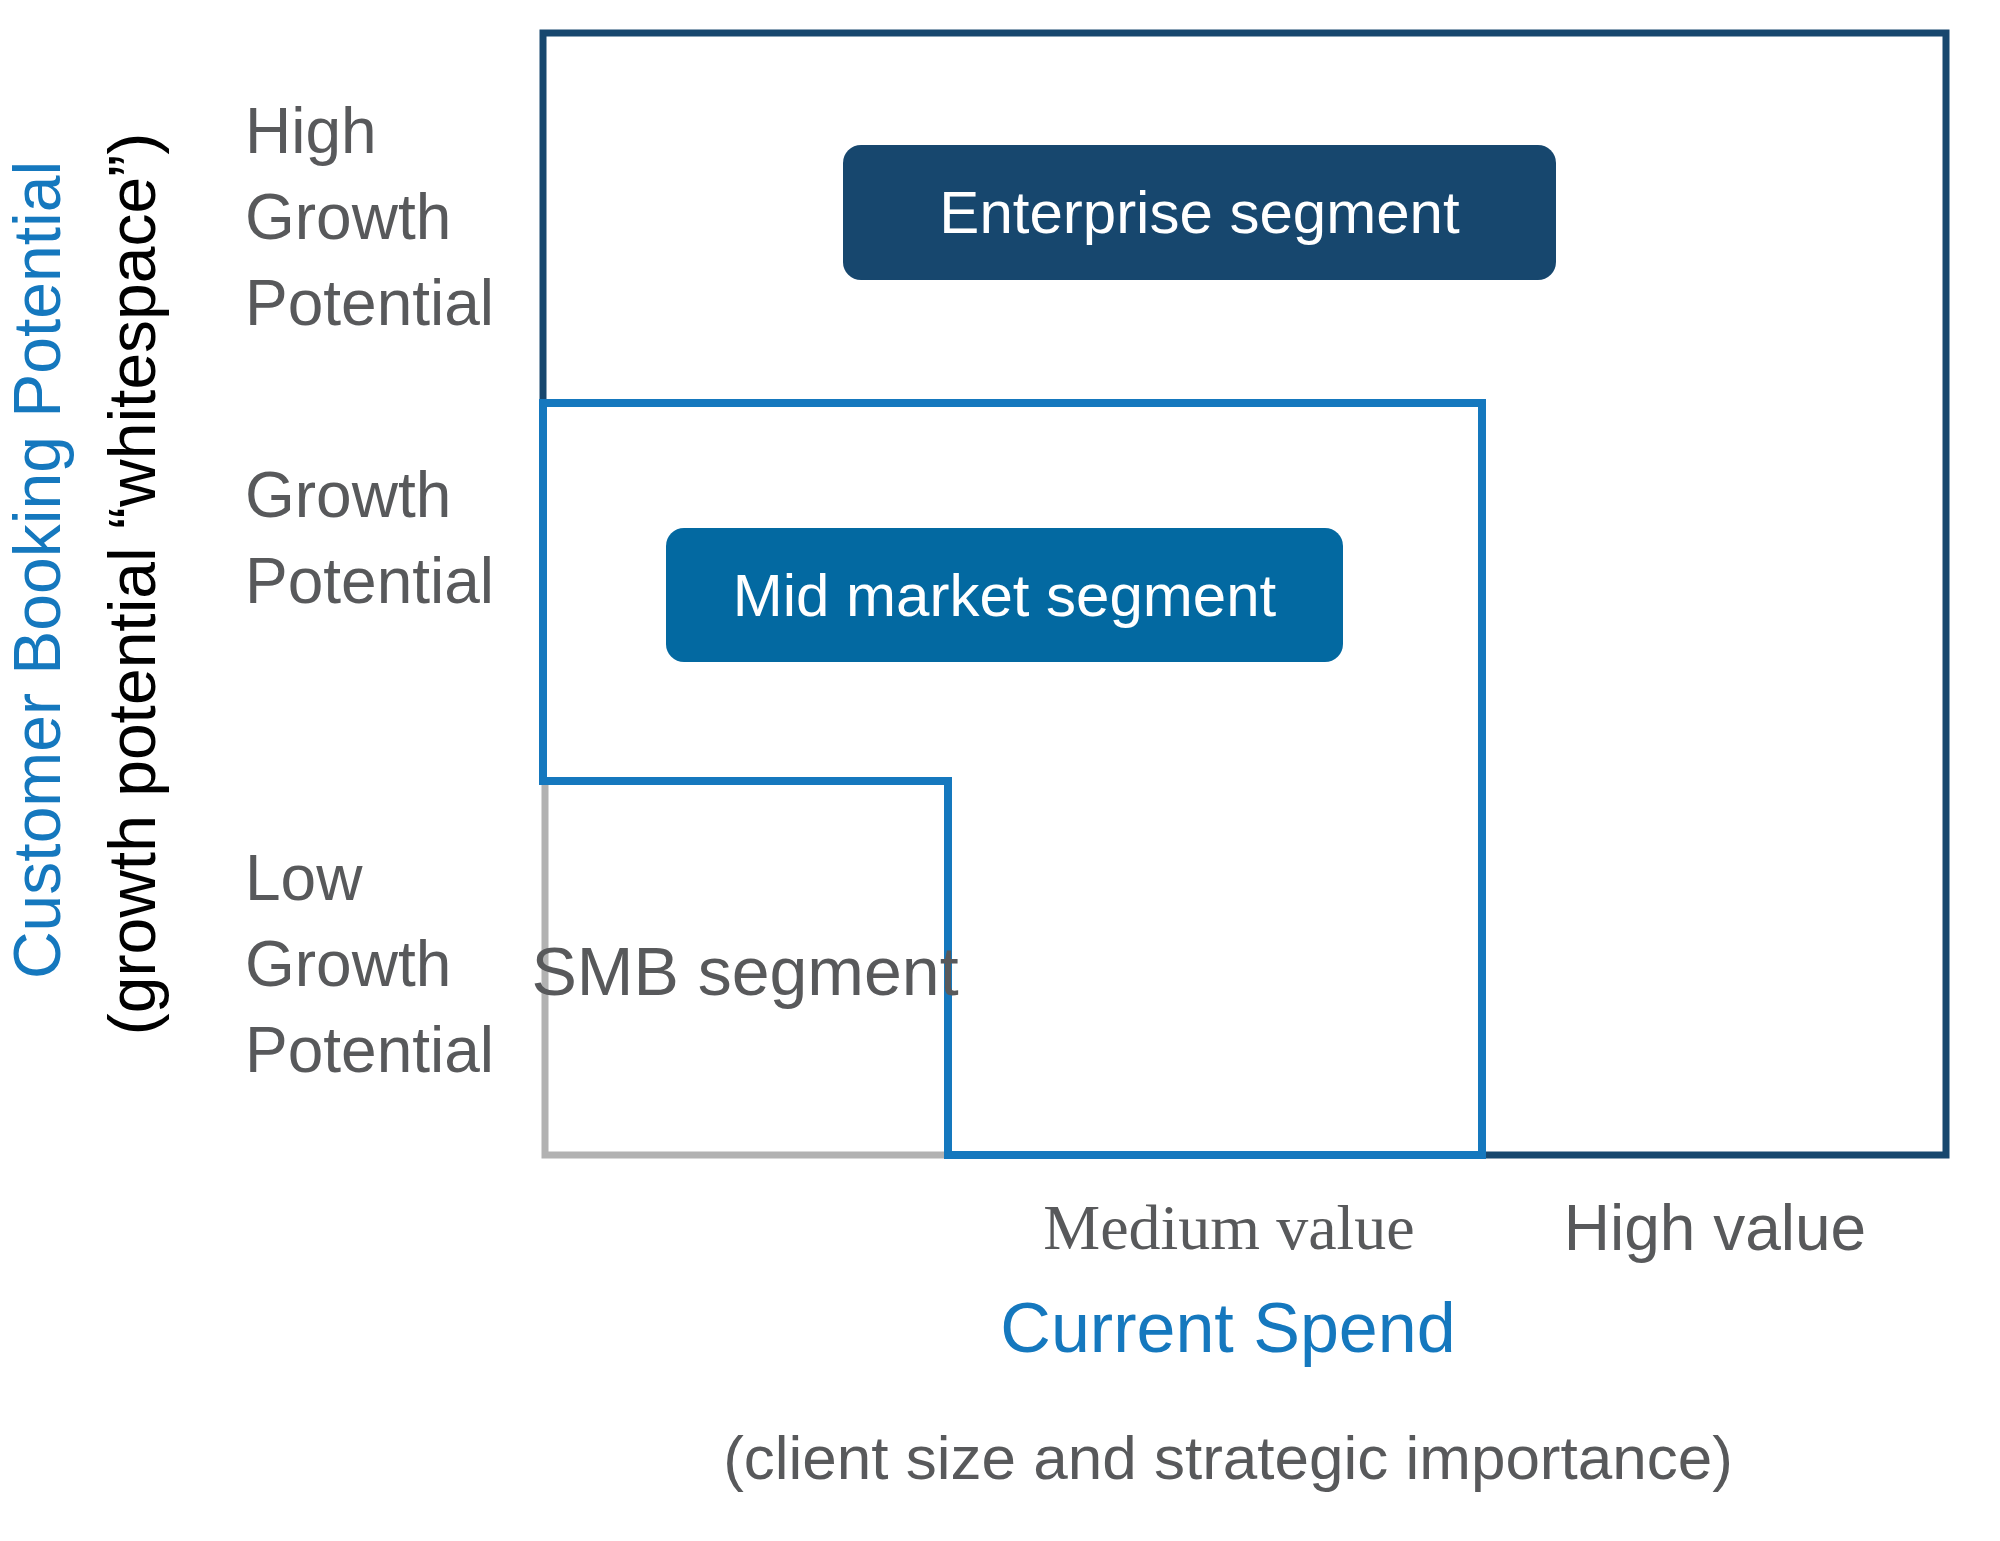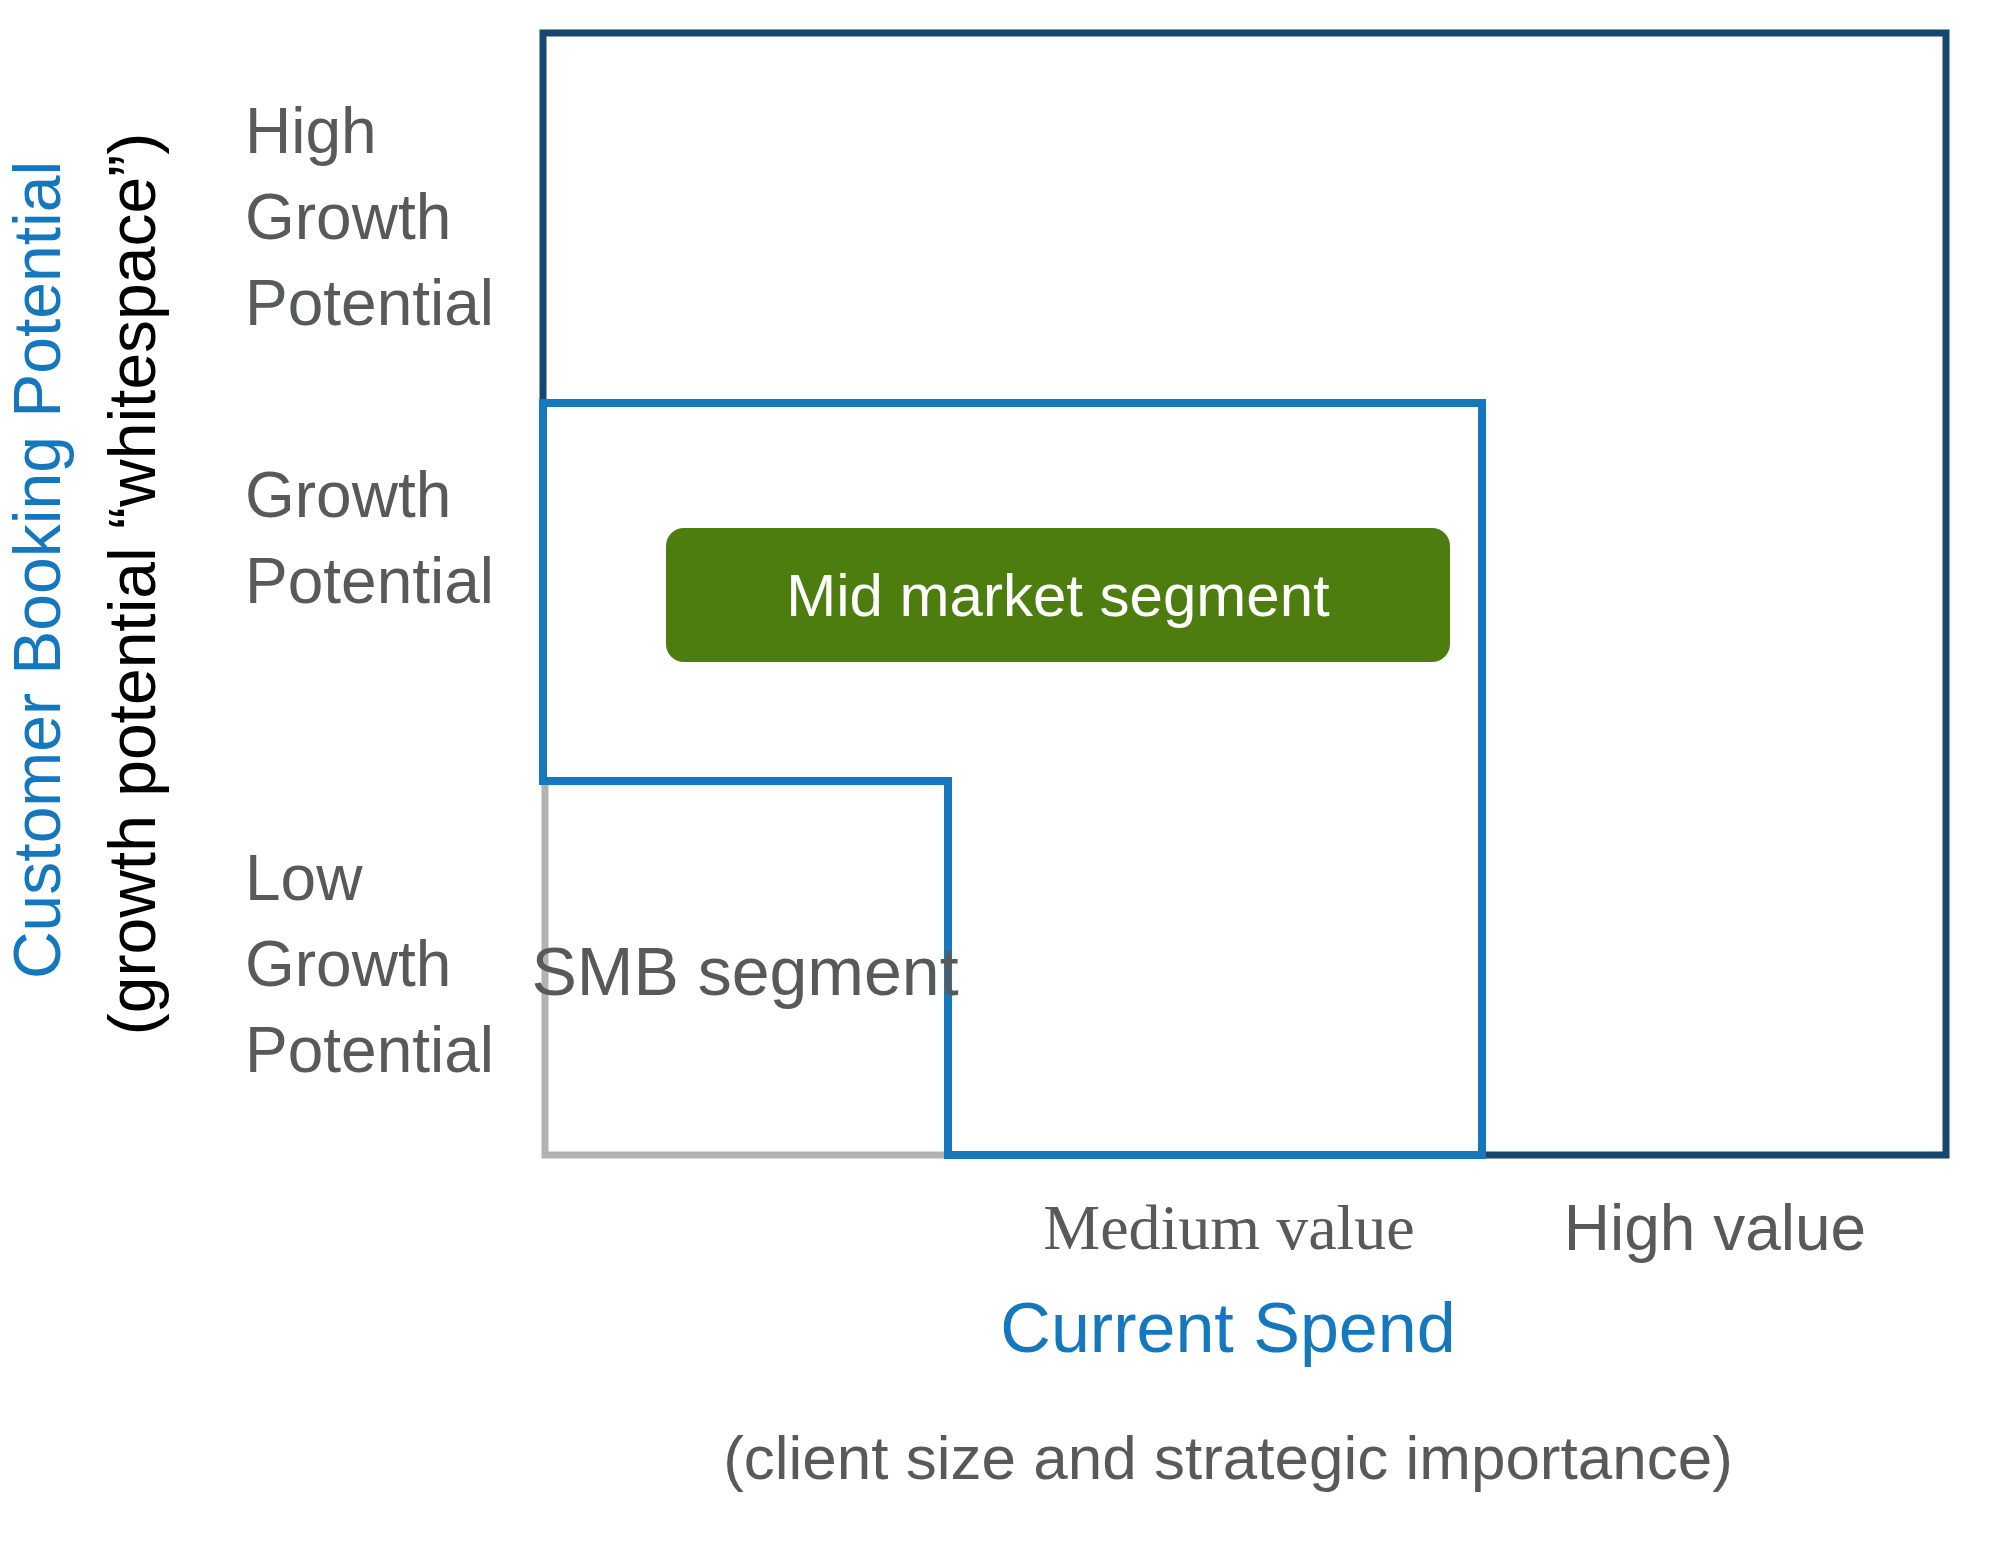--- a/index.html
+++ b/index.html
@@ -38,21 +38,21 @@
     position: absolute;
     border-radius: 18px;
     display: flex;
     align-items: center;
     justify-content: center;
     color: #ffffff;
     font-size: 60px;
     white-space: nowrap;
   }
   #enterprise-pill { left: 843px; top: 145px; width: 713px; height: 135px; background: #17476e; }
-  #midmarket-pill  { left: 666px; top: 528px; width: 784px; height: 134px; background: #4d7c0f; }
+  #midmarket-pill  { left: 666px; top: 528px; width: 677px; height: 134px; background: #0369a1; }
 
   #smb-label {
     position: absolute;
     left: 745px;
     top: 936px;
     transform: translateX(-50%);
     color: #58595b;
     font-size: 68px;
     line-height: 70px;
     white-space: nowrap;
@@ -131,20 +131,23 @@
   <div class="ytick" style="top:437px;">
     <span>Growth</span>
     <span>Potential</span>
   </div>
   <div class="ytick" style="top:820px;">
     <span>Low</span>
     <span>Growth</span>
     <span>Potential</span>
   </div>
 
+  <div class="pill" id="enterprise-pill">
+    <span>Enterprise segment</span>
+  </div>
   <div class="pill" id="midmarket-pill">
     <span>Mid market segment</span>
   </div>
   <div id="smb-label">SMB segment</div>
 
   <div class="xtick" style="left:1229px;font-family:Liberation Serif, serif;">Medium value</div>
   <div class="xtick" style="left:1715px;">High value</div>
 
   <div id="x-title">Current Spend</div>
   <div id="x-subtitle">(client size and strategic importance)</div>

